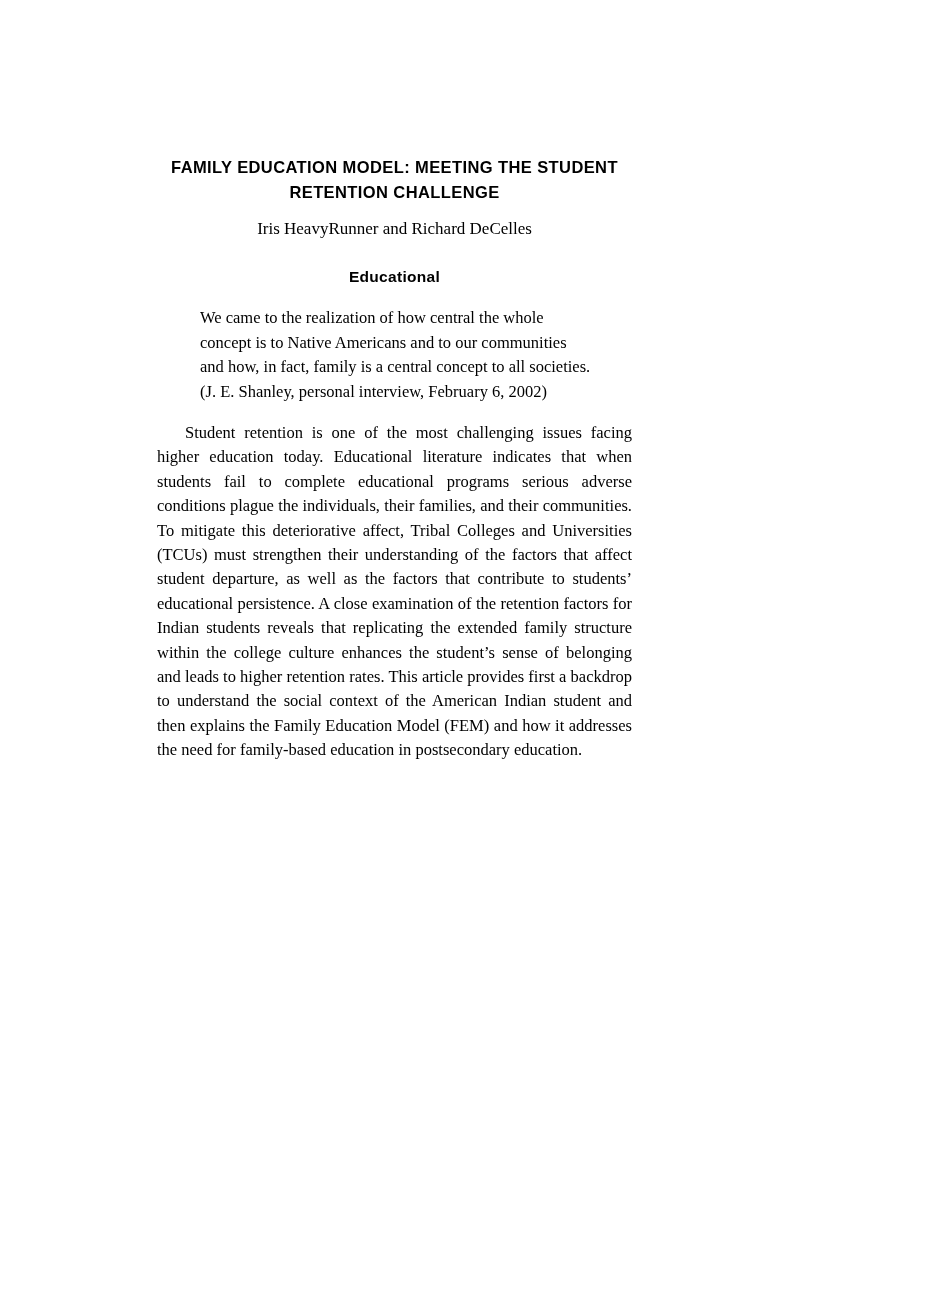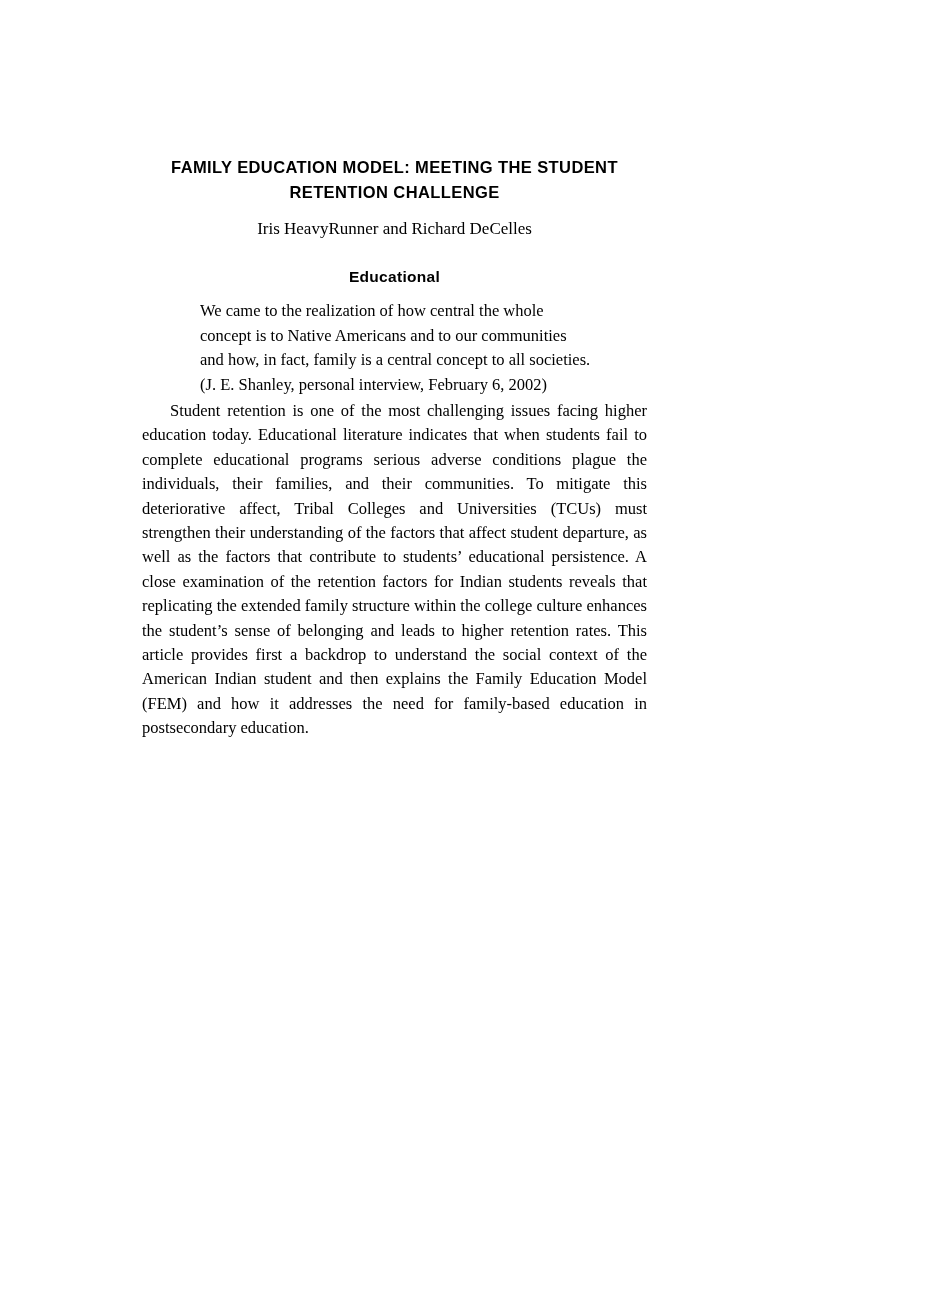--- a/index.html
+++ b/index.html
@@ -43,29 +43,29 @@
     font-size: 15.5px;
     letter-spacing: 0.3px;
     text-align: center;
     margin: 27px 0 0 0;
     line-height: 20px;
   }
   .block-quote {
     font-family: "Liberation Serif", serif;
     font-size: 16.5px;
     line-height: 24.5px;
-    margin: 12px 56px 0 60px;
+    margin: 19px 56px 0 60px;
     text-align: left;
   }
   .body-paragraph {
     font-family: "Liberation Serif", serif;
     font-size: 16.5px;
     line-height: 24.4px;
     text-align: justify;
-    margin: 2px;
+    margin: 17px;
     text-indent: 28px;
   }
 </style>
 </head>
 <body>
 
 <div class="page">
   <h1 class="doc-title">FAMILY EDUCATION MODEL: MEETING THE STUDENT RETENTION CHALLENGE</h1>
 
   <div class="authors">Iris HeavyRunner and Richard DeCelles</div>

